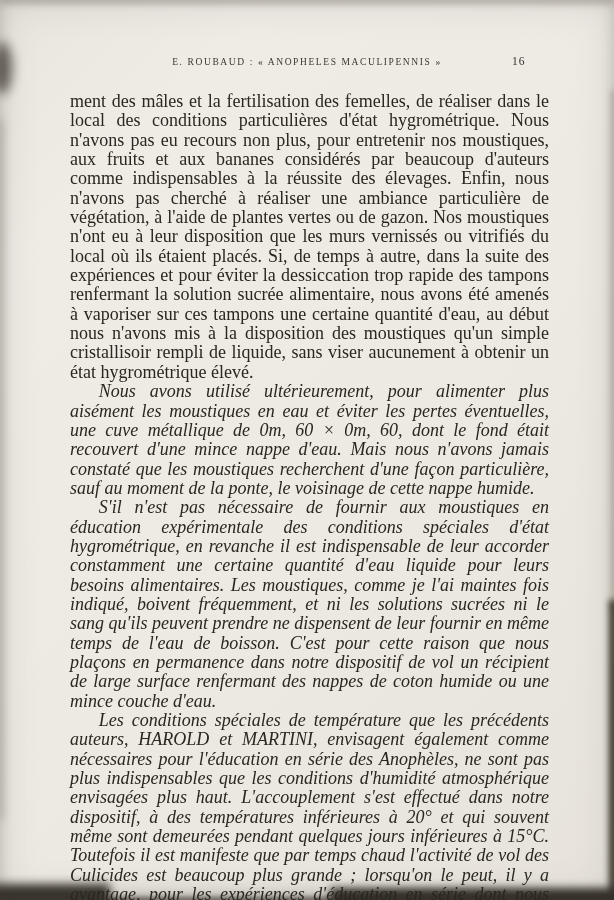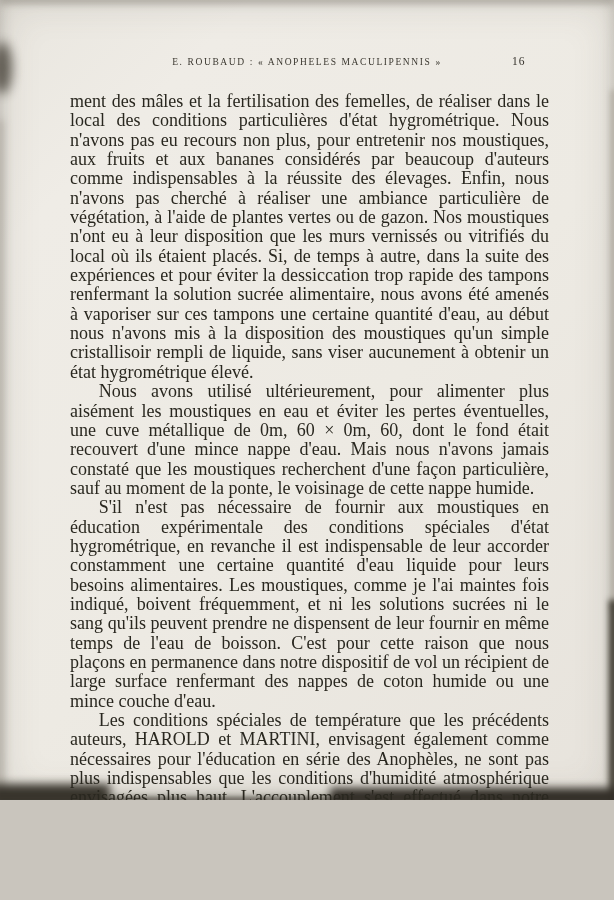--- a/index.html
+++ b/index.html
@@ -1,19 +1,19 @@
 <!DOCTYPE html>
 <html><head>
 <meta charset="utf-8">
 <style>
   html, body { margin: 0; padding: 0; background: #c9c5bd; }
   .scan-page {
     position: relative;
     width: 614px;
-    height: 800px;
+    height: 900px;
     margin: 0 auto;
     background: linear-gradient(135deg, #e9e6df 0%, #efece6 18%, #edeae3 55%, #e7e3dc 100%);
     overflow: hidden;
     font-family: "Liberation Serif", "DejaVu Serif", serif;
     box-shadow: inset 0 0 40px rgba(90,85,70,0.18), inset 0 -6px 14px rgba(60,55,45,0.22);
   }
   
   .artifact { position: absolute; pointer-events: none; }
   .a-topleft { left: -8px; top: 42px; width: 20px; height: 52px; background: #4d4albtransparent; background: #4d483f; border-radius: 50%; filter: blur(6px); opacity: .85; }
   .a-topedge { left: 0; top: -4px; width: 614px; height: 7px; background: #6a655a; filter: blur(4px); opacity: .5; }
@@ -42,21 +42,21 @@
   }
   .body-text {
     position: absolute;
     top: 92px; left: 70px; width: 479px;
     color: #29271f;
     font-size: 18px;
     line-height: 19.35px;
     text-align: justify;
   }
   .body-text p { margin: 0; }
-  .body-text p.indent { text-indent: 1.6em; }
+  .body-text p.indent { text-indent: 1.6em; font-style: italic; }
 </style>
 </head>
 <body>
 
 <div class="scan-page">
 
   <div class="artifact a-topedge"></div>
   <div class="artifact a-topleft"></div>
   <div class="artifact a-leftfaint"></div>
   <div class="artifact a-rightfaint"></div>

